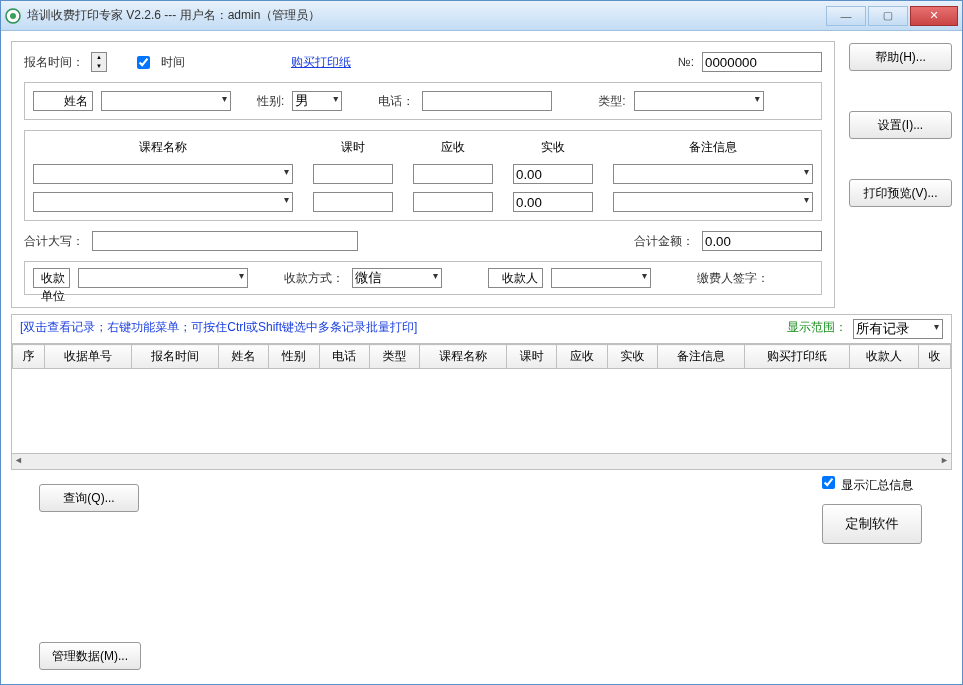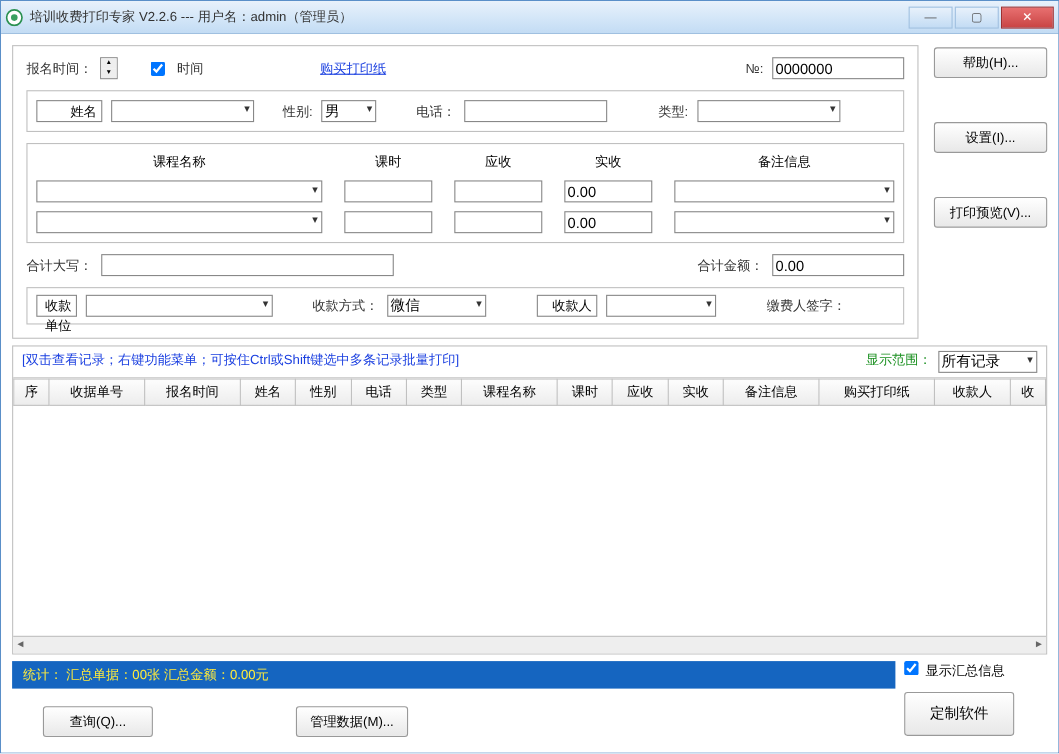--- a/index.html
+++ b/index.html
@@ -214,23 +214,24 @@
       content: '►';
       position: absolute; right: 2px; top: 1px; font-size: 9px; color: #666;
     }
     .stats-bar {
       background: #1565c0;
       color: #ffeb3b;
       padding: 4px 10px;
     }
     .bottom-bar {
       display: flex;
-      align-items: center;
+      align-items: flex-start;
       padding: 8px 12px 4px 28px;
       gap: 130px;
+      flex-direction: column;
     }
     .bottom-bar button {
       height: 28px;
       min-width: 100px;
       background: linear-gradient(to bottom, #fff, #e8e8e8);
       border: 1px solid #999;
       border-radius: 3px;
       cursor: pointer;
       font-size: 12px;
       padding: 0 12px;
@@ -409,23 +410,20 @@
               </tr>
           </thead>
           <tbody></tbody>
         </table>
       </div>
       <div class="scroll-h"></div>
     </div>
 
     <div class="bottom-container">
       <div class="bottom-left">
-        <div class="stats-bar">
-          <span>统计：  汇总单据：00张      汇总金额：0.00元</span>
-        </div>
         <div class="bottom-bar">
           <button>查询(Q)...</button>
           <button>管理数据(M)...</button>
         </div>
       </div>
       <div class="bottom-right">
         <div>
           <input type="checkbox" class="chk" checked="" style="">
           <label>显示汇总信息</label>
         </div>

